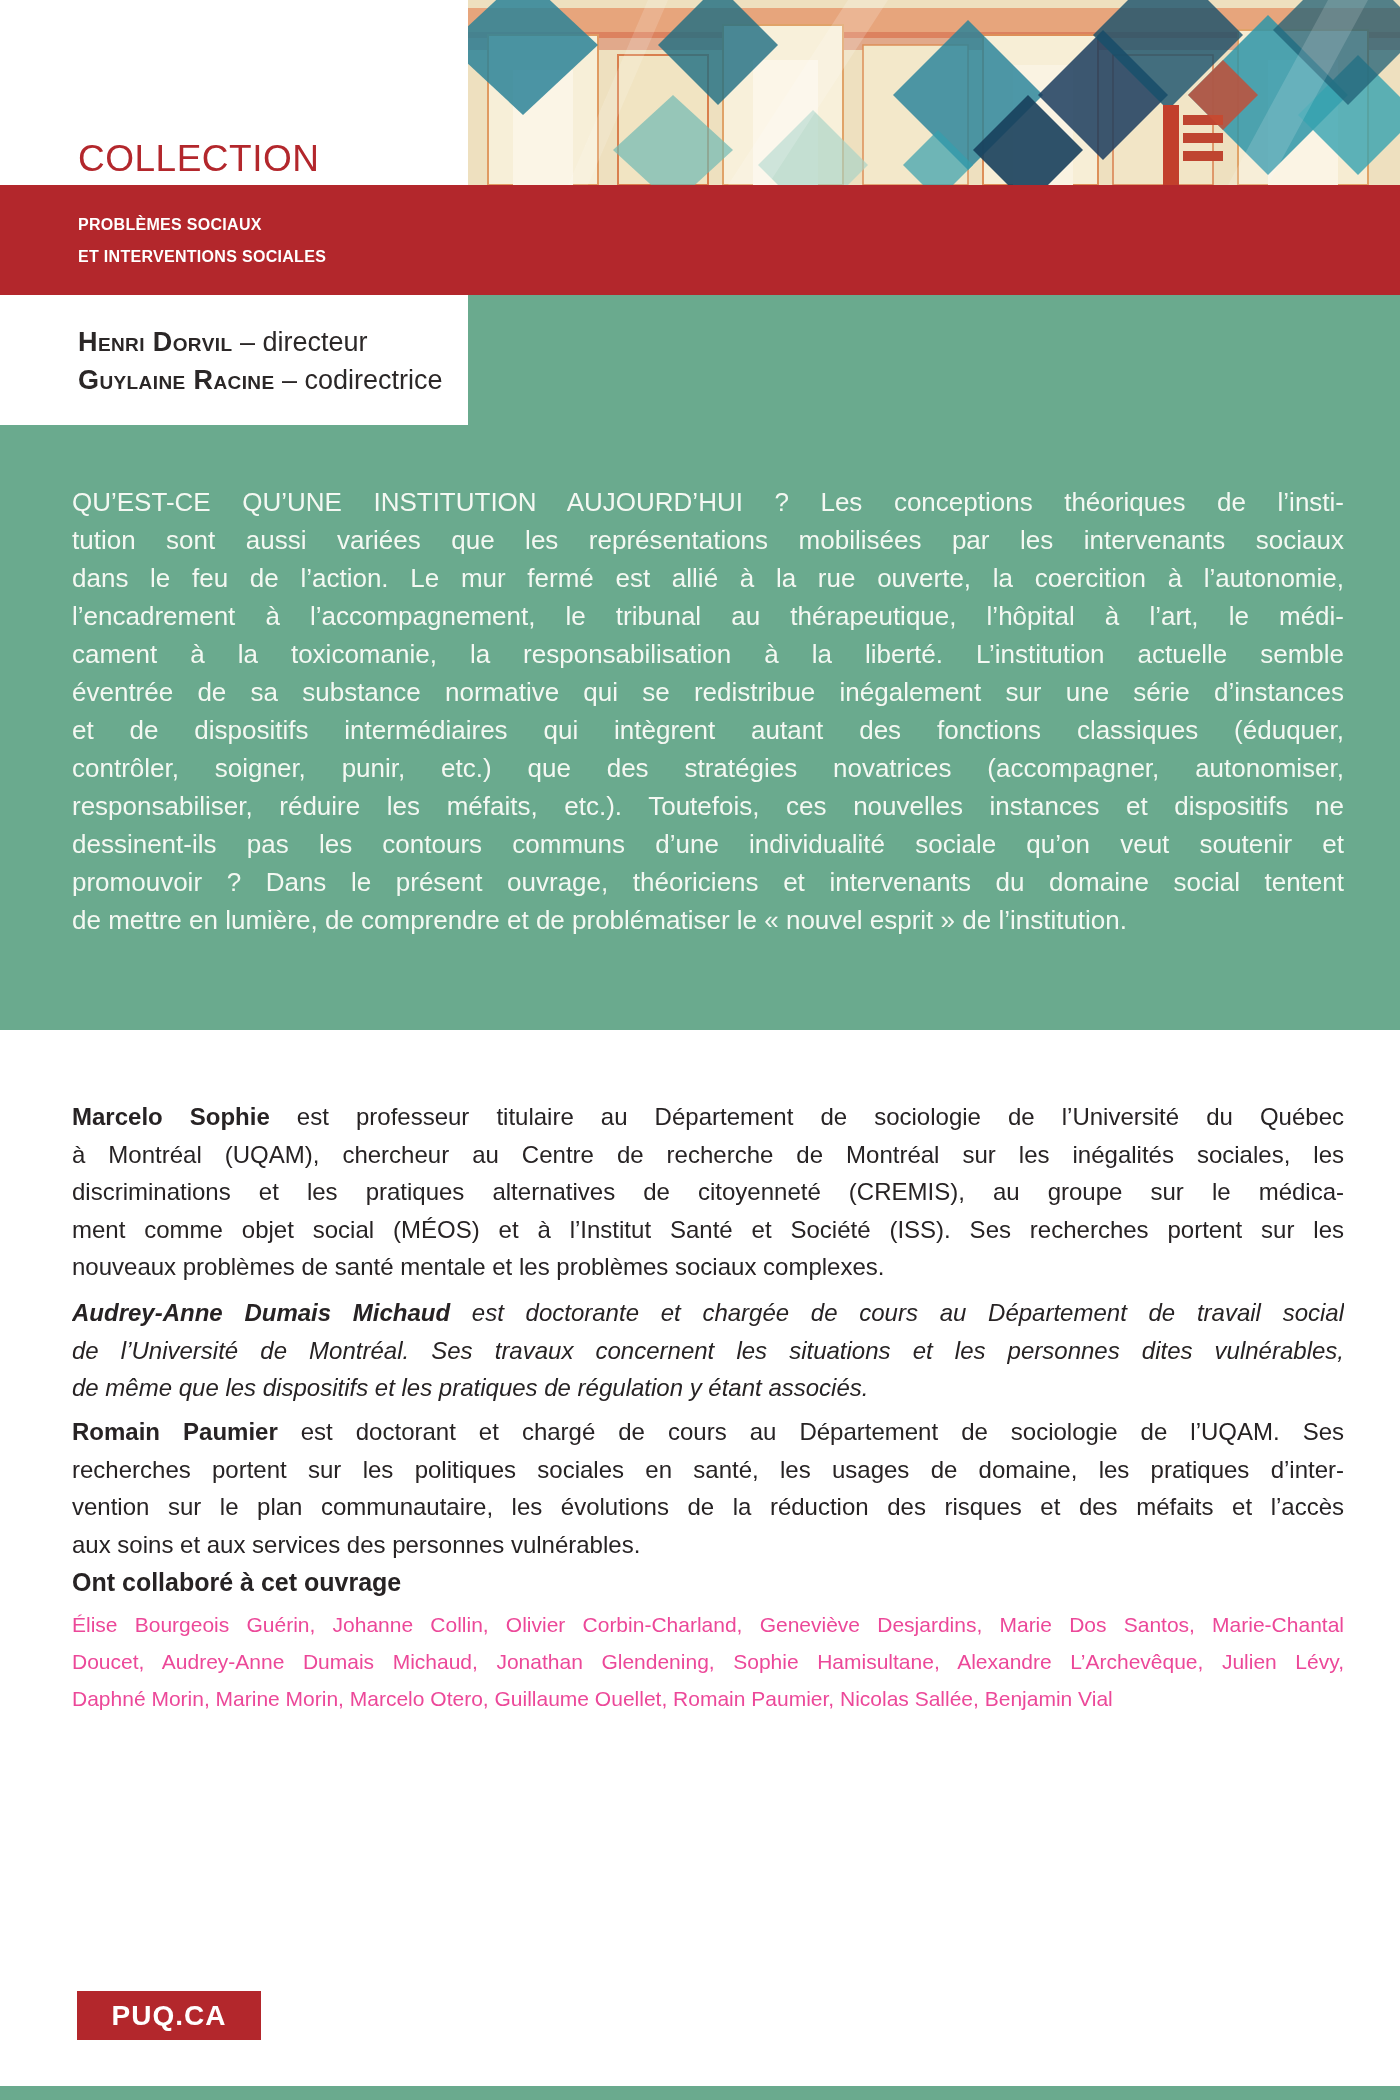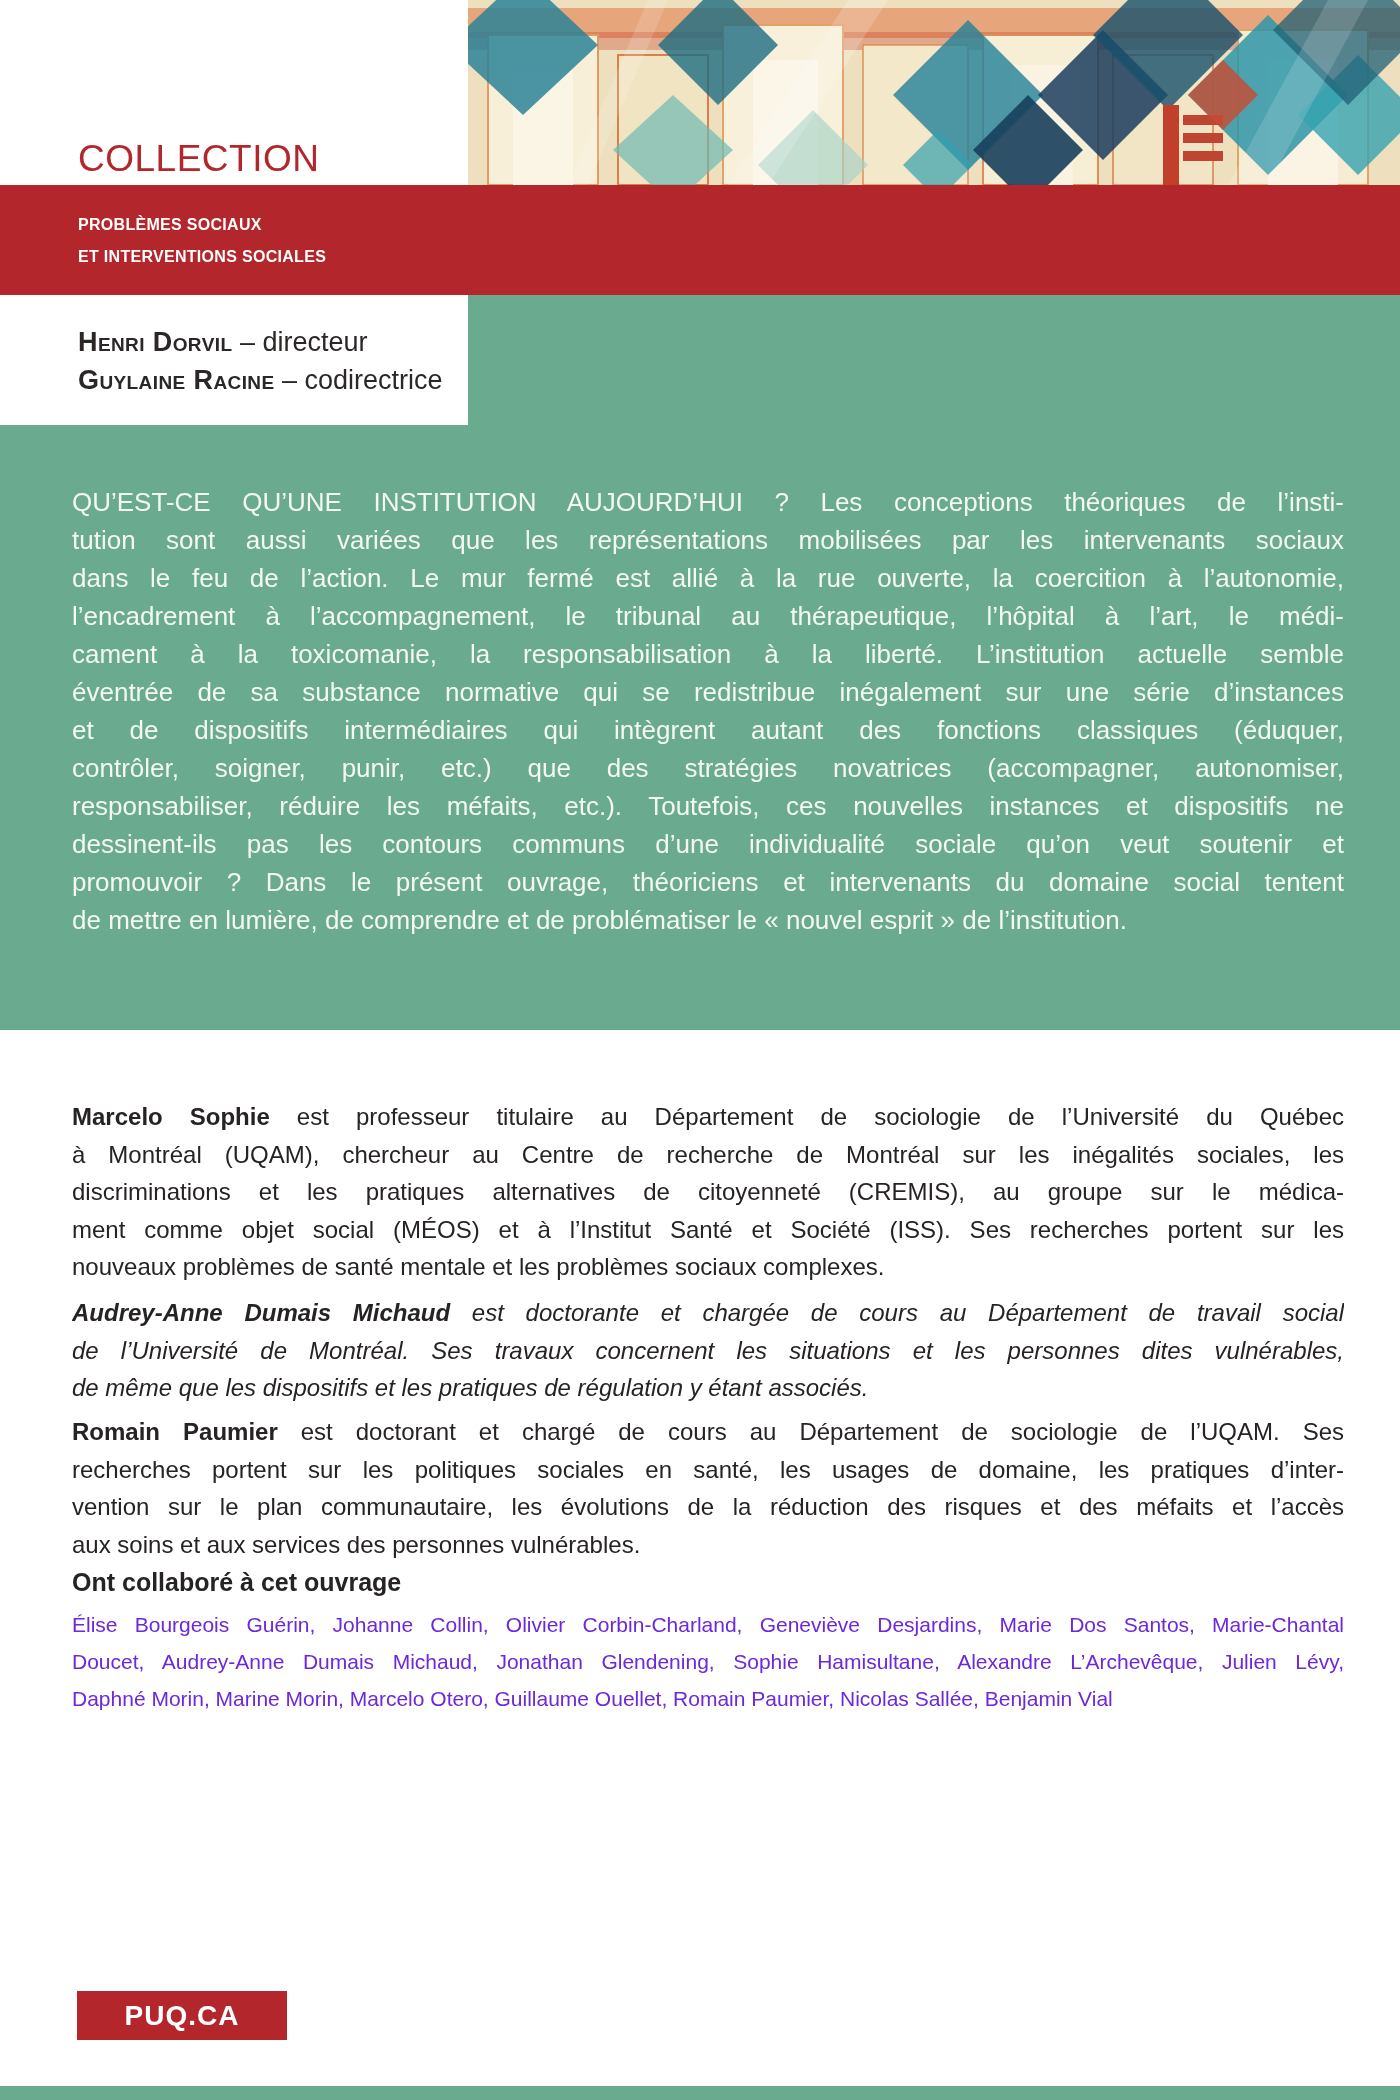--- a/index.html
+++ b/index.html
@@ -22,25 +22,25 @@
         font-size:26px;line-height:38px;}
   .jline{text-align:justify;text-align-last:justify;text-justify:inter-word;height:38px;overflow:hidden;}
   .nline{text-align:left;height:38px;overflow:hidden;}
   
   .bio{position:absolute;left:72px;width:1272px;z-index:4;color:#272324;font-size:24px;line-height:37.5px;}
   .bio b{font-weight:bold;}
   .bio .jline,.bio .nline{height:37.5px;}
   .bio-1{top:1098px;} .bio-2{top:1294px;font-style:italic;} .bio-3{top:1413px;}
   .contrib-head{position:absolute;left:72px;top:1568px;width:1272px;z-index:4;color:#272324;
         font-size:25px;font-weight:bold;}
-  .contrib{position:absolute;left:72px;top:1606px;width:1272px;z-index:4;color:#6d28d9;
+  .contrib{position:absolute;left:72px;top:1606px;width:1272px;z-index:4;color:#ec4899;
         font-size:21px;line-height:37px;}
   .contrib .jline,.contrib .nline{height:37px;}
   
-  .puq-box{position:absolute;left:77px;top:1991px;width:210px;height:49px;background:#b3272c;z-index:4;
+  .puq-box{position:absolute;left:77px;top:1991px;width:184px;height:49px;background:#b3272c;z-index:4;
         display:flex;align-items:center;justify-content:center;color:#ffffff;font-weight:bold;
         font-size:28px;letter-spacing:1px;}
   .footer-strip{position:absolute;left:0;top:2086px;width:1400px;height:14px;background:#6aaa8e;z-index:4;}
 </style>
 </head>
 <body>
 
 <div class="page">
 
   <div class="green-main"></div>

